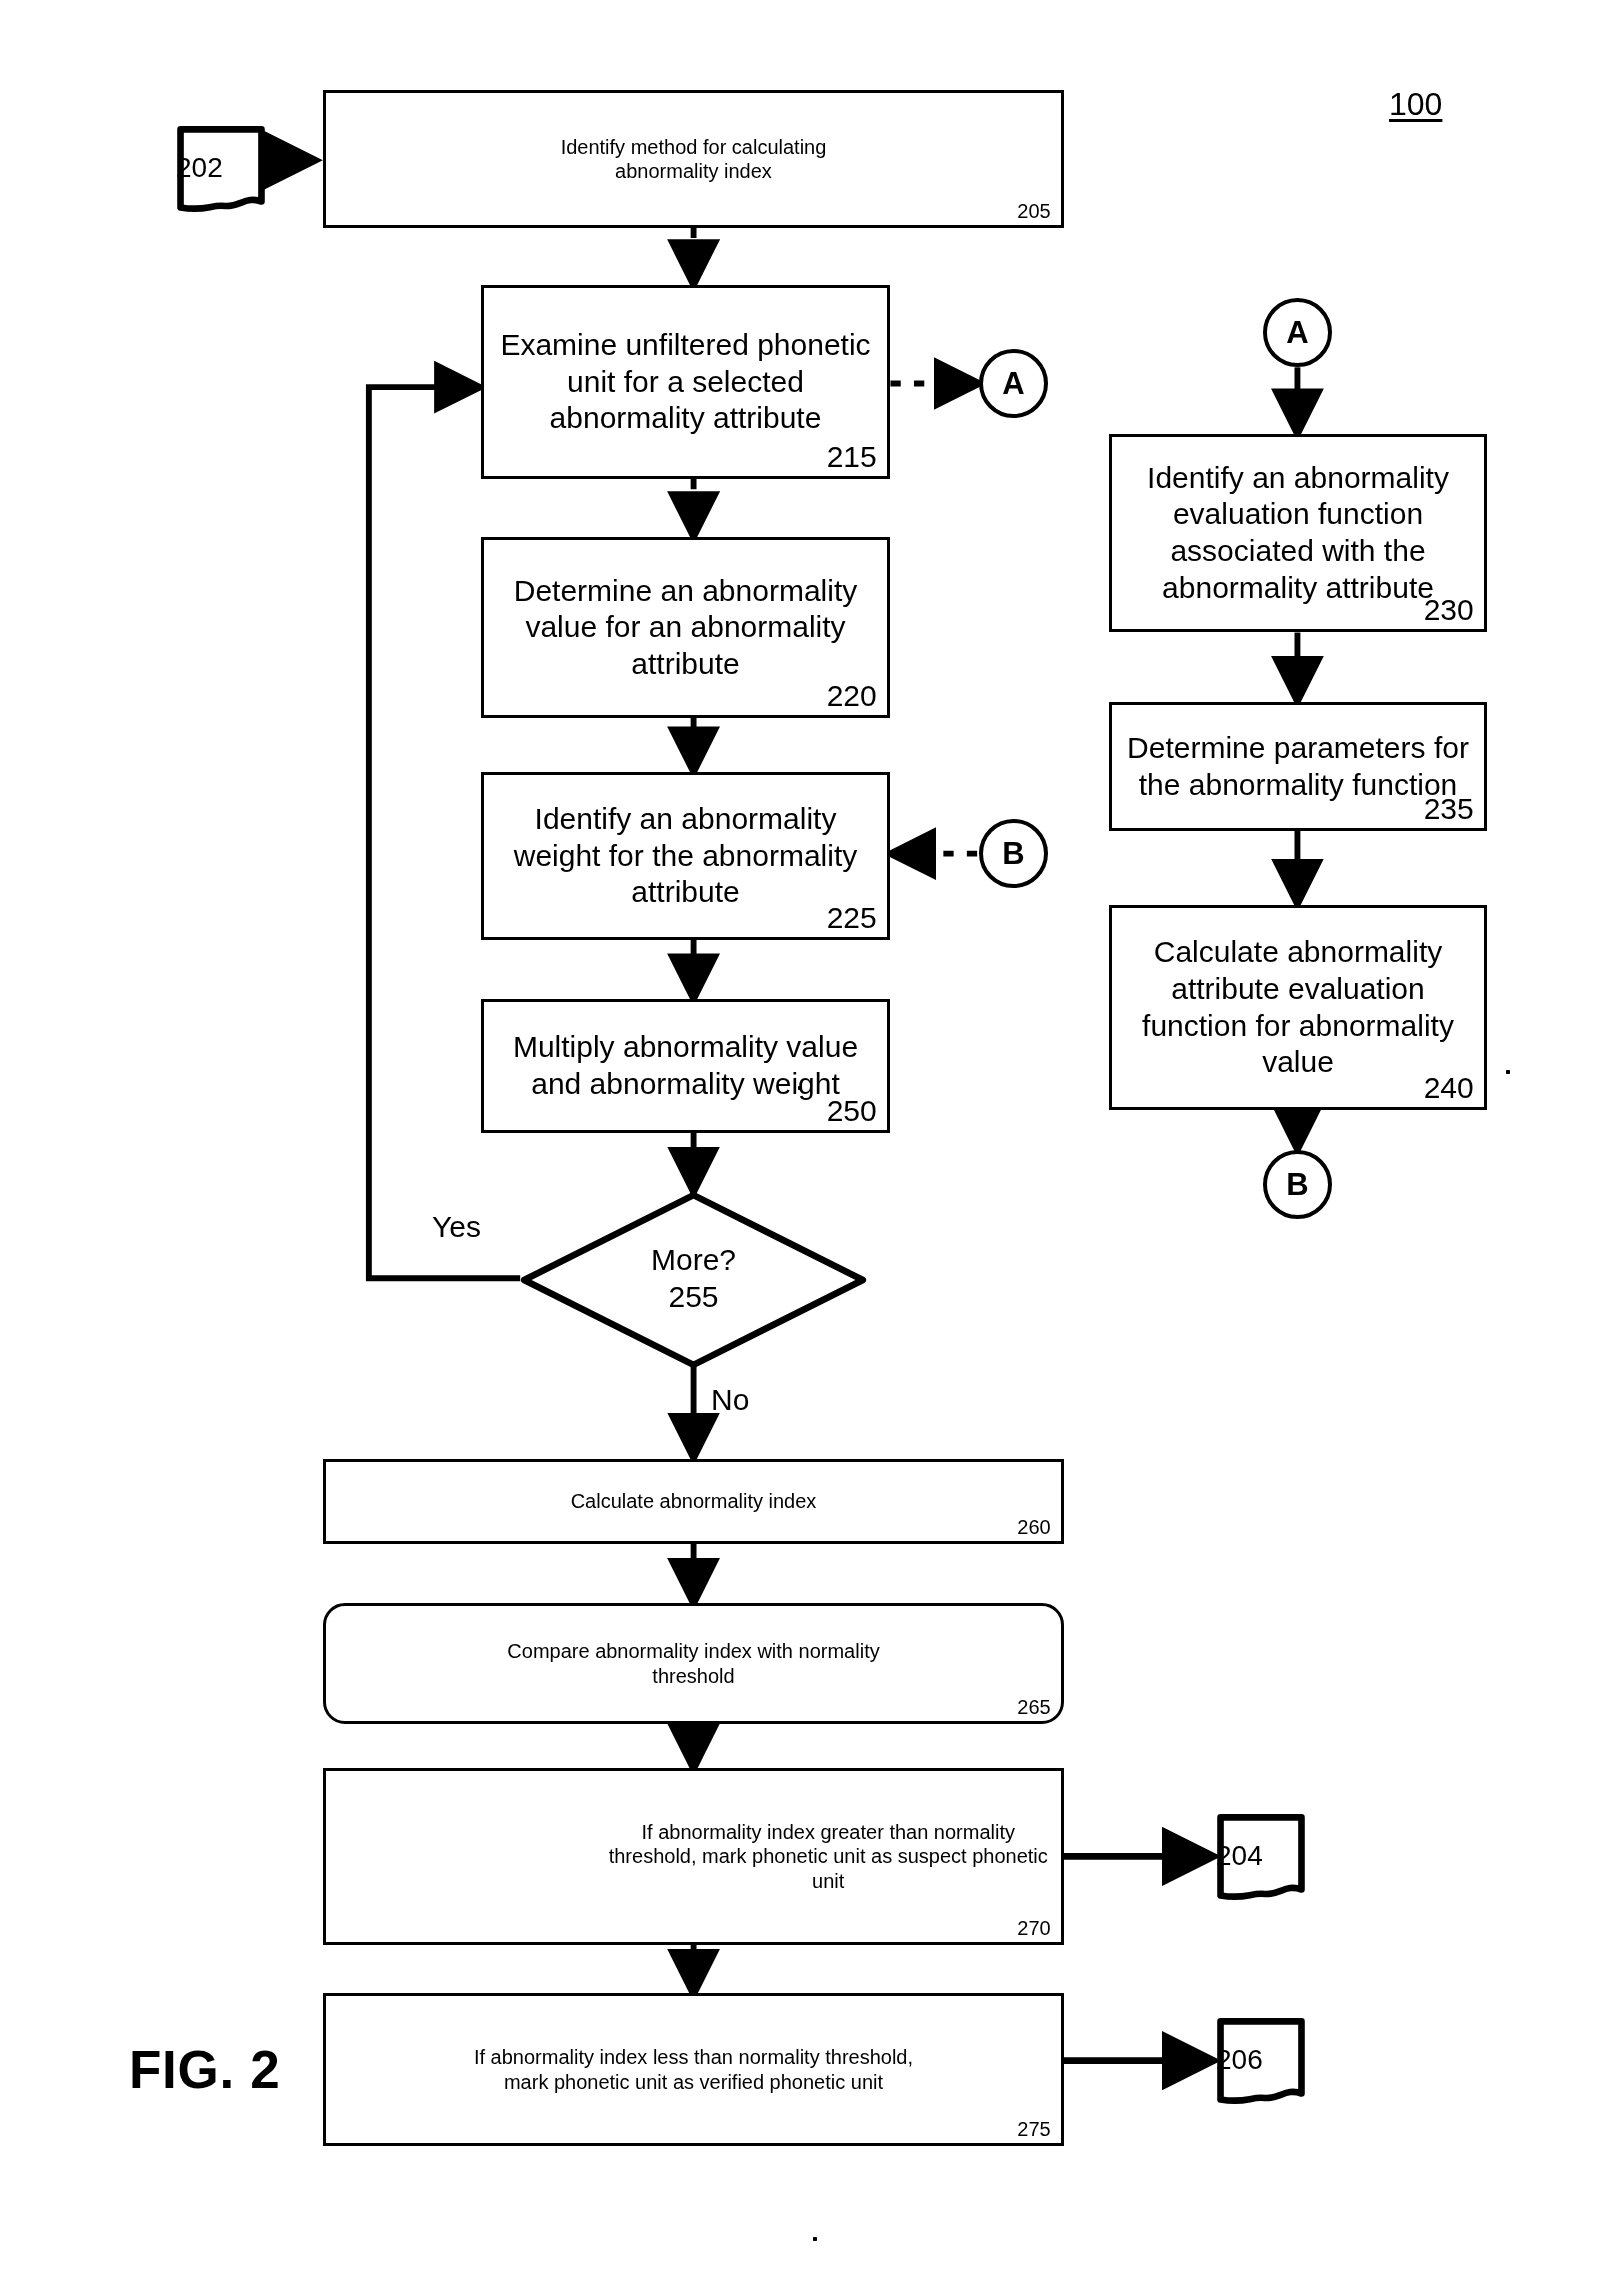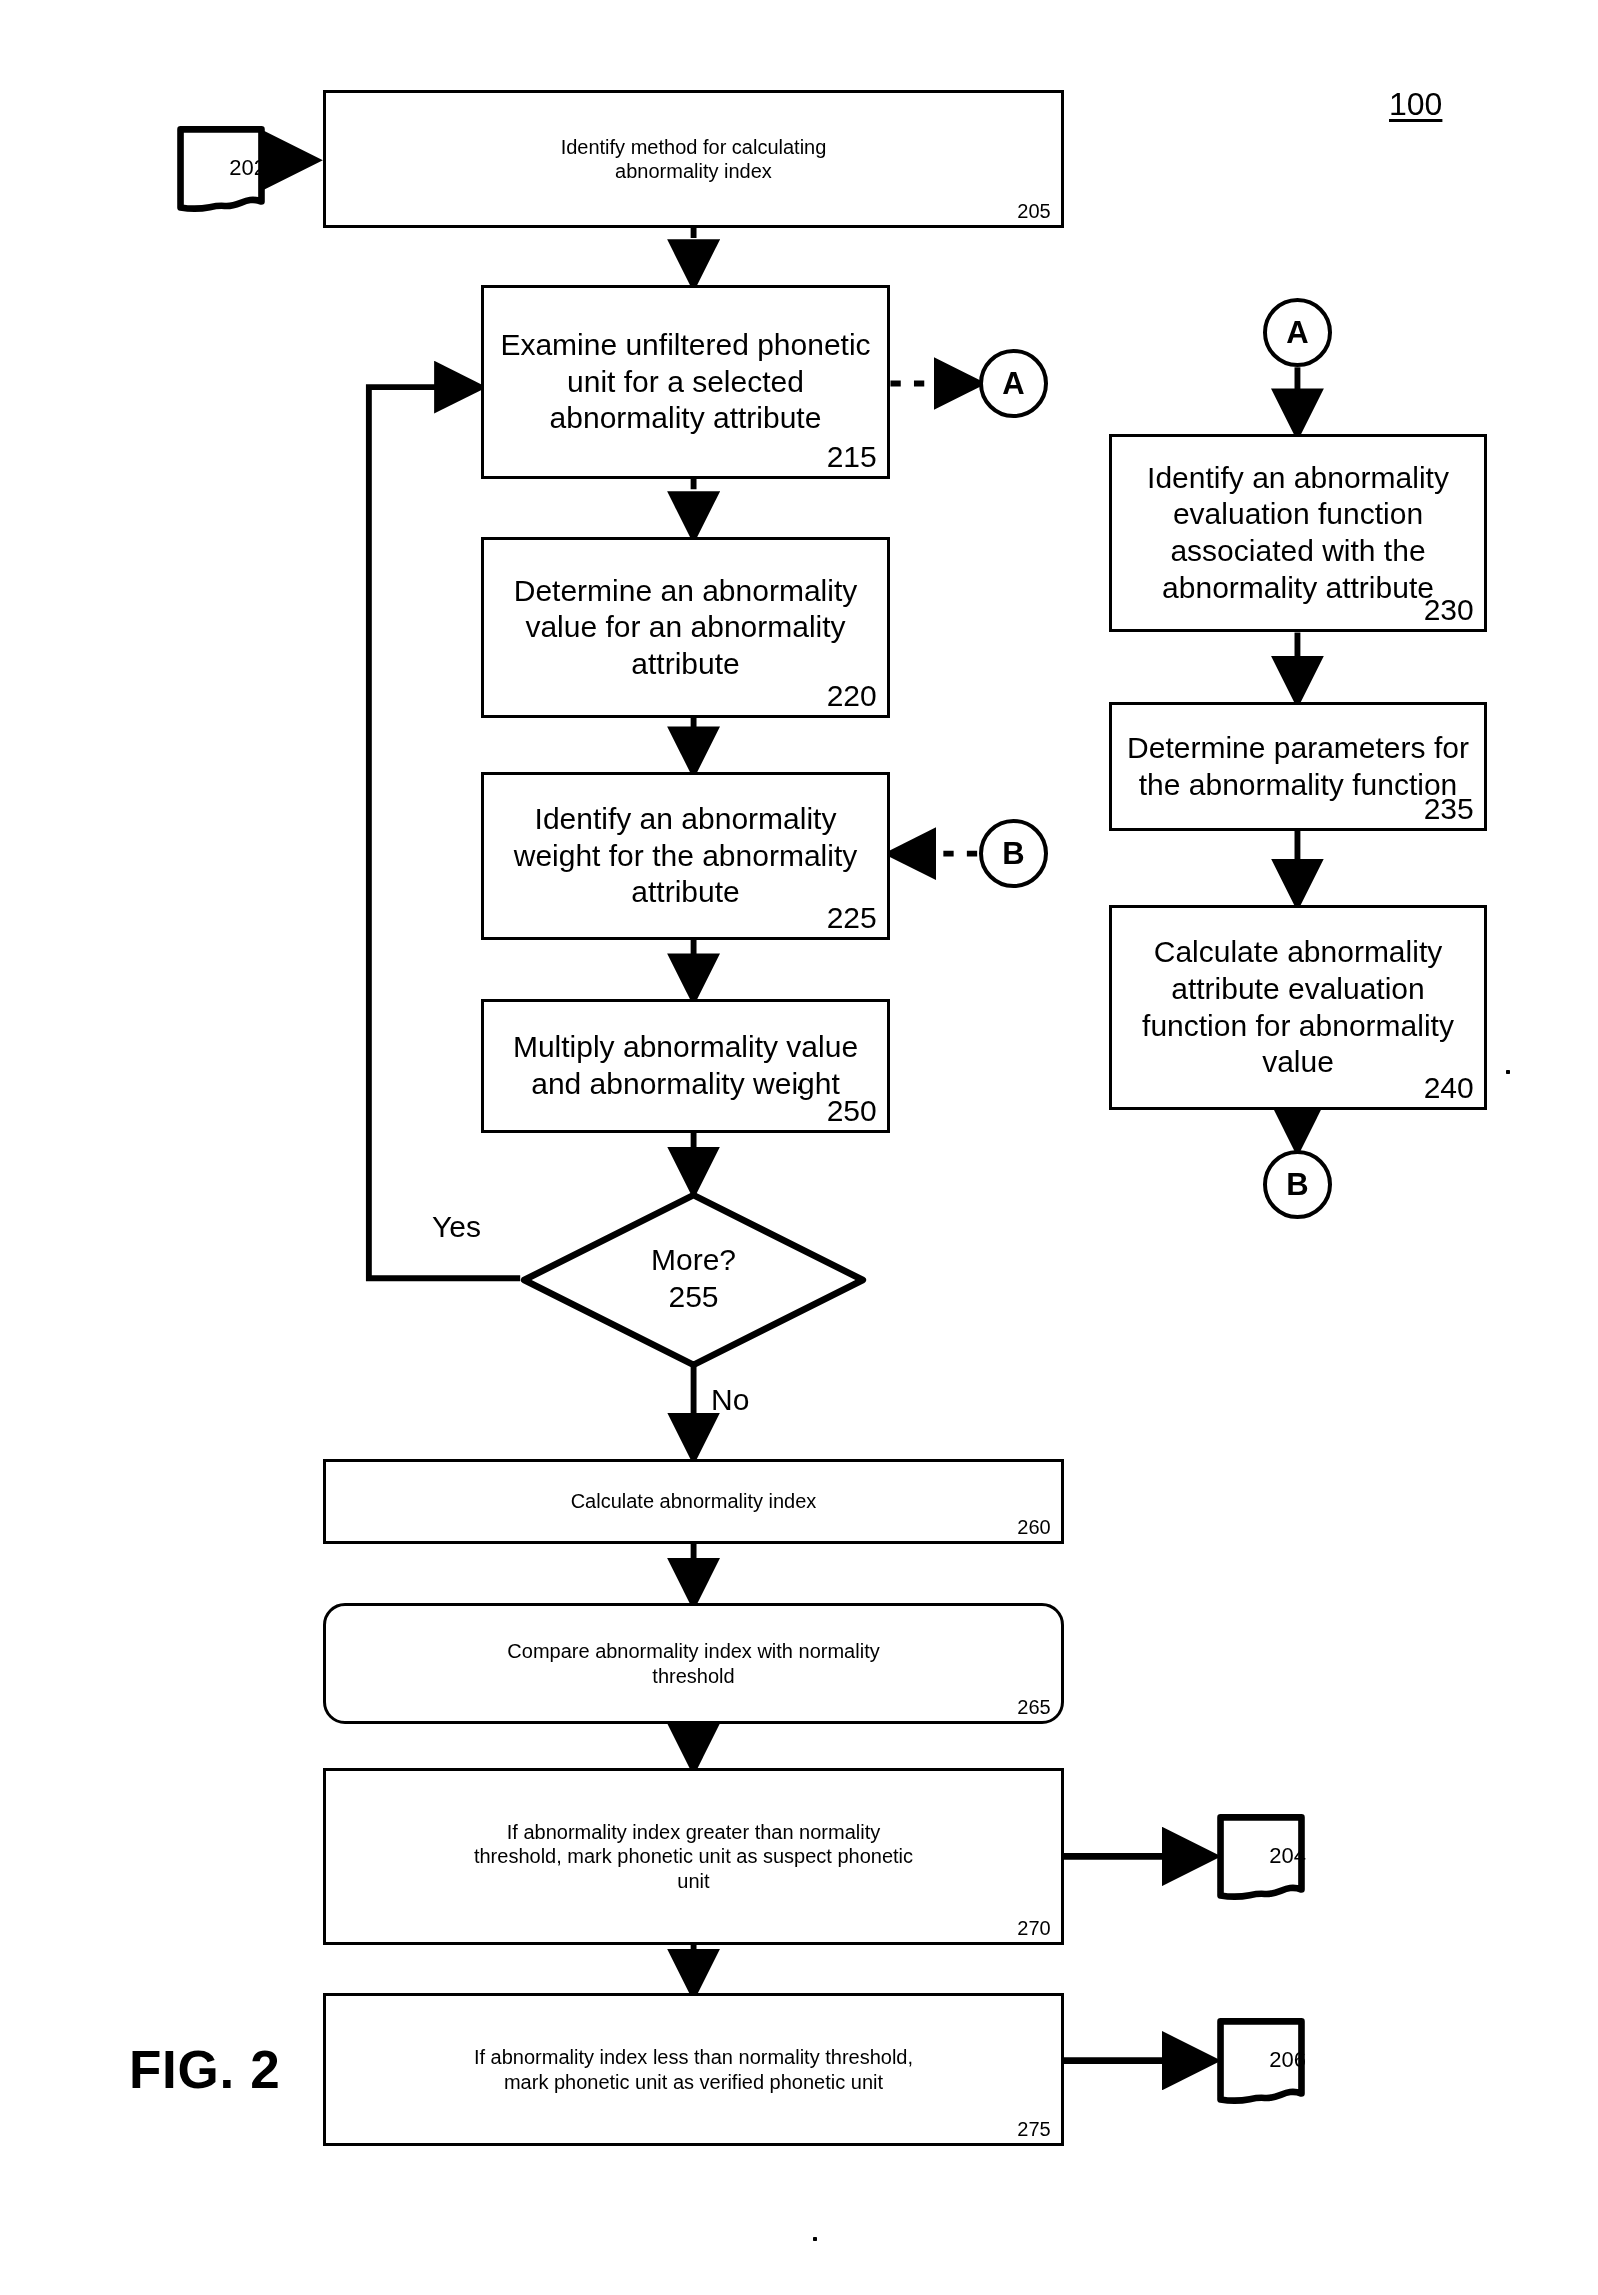--- a/index.html
+++ b/index.html
@@ -46,22 +46,22 @@
   .docbox {
     position: absolute;
     box-sizing: border-box;
   }
   .docbox svg { display: block; }
   .docbox .docnum {
     position: absolute;
     left: 0; right: 0;
     top: 50%;
     transform: translateY(-62%);
-    text-align: right;
-    font-size: 22px;
+    text-align: left;
+    font-size: 28px;
     line-height: 1;
   }
   
   .conn {
     position: absolute;
     border: 4.4px solid #000;
     border-radius: 50%;
     background: #fff;
     display: flex;
     align-items: center;
@@ -247,21 +247,21 @@
     <div class="ptext fs43">Calculate abnormality index</div>
     <div class="pnum fs43">260</div>
   </div>
 
   <div class="pbox" style="left:323px; top:1603px; width:741px; height:121px;border-radius:22px;">
     <div class="ptext fs43">Compare abnormality index with normality
 threshold</div>
     <div class="pnum fs43">265</div>
   </div>
 
-  <div class="pbox" style="left:323px; top:1768px; width:741px; height:177px;">
+  <div class="pbox" style="left:323px; top:1768px; width:741px; height:177px;justify-content:flex-end;">
     <div class="ptext fs43">If abnormality index greater than normality
 threshold, mark phonetic unit as suspect phonetic
 unit</div>
     <div class="pnum fs43">270</div>
   </div>
 
   <div class="pbox" style="left:323px; top:1993px; width:741px; height:153px;">
     <div class="ptext fs43">If abnormality index less than normality threshold,
 mark phonetic unit as verified phonetic unit</div>
     <div class="pnum fs43">275</div>

